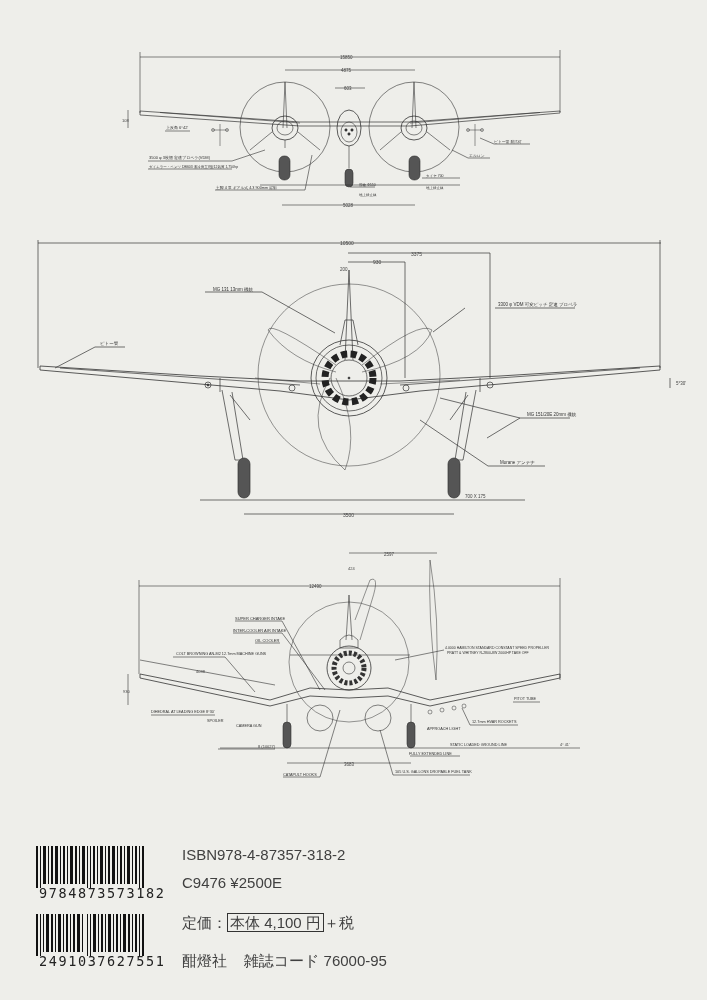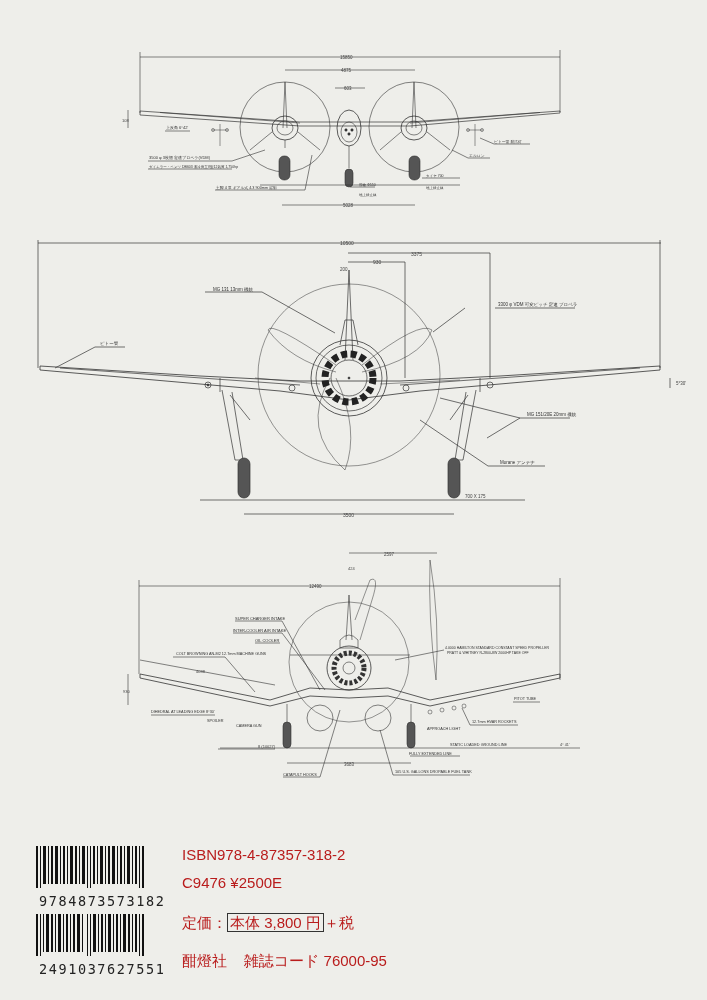--- a/index.html
+++ b/index.html
@@ -10,25 +10,25 @@
     position:relative; color:#222;
   }
   .drawing { position:absolute; left:0; width:707px; }
   .drawing svg { display:block; }
   .lbl { font-family:"Liberation Sans", sans-serif; fill:#333; }
   .dim { font-family:"Liberation Sans", sans-serif; fill:#444; }
   #barcode-area { position:absolute; left:36px; top:846px; }
   .barcode-block { position:absolute; left:0; }
   .barcode-digits {
     font-family:"DejaVu Sans Mono", monospace; font-size:13.5px; letter-spacing:1.6px;
-    color:#222; position:absolute; left:3px; white-space:nowrap;margin-top:8px;
+    color:#222; position:absolute; left:3px; white-space:nowrap;
   }
   .info-line {
     position:absolute; left:182px; font-family:"Liberation Sans", sans-serif;
-    font-size:15px; color:#b91c1c; white-space:nowrap;
+    font-size:15px; color:#404040; white-space:nowrap;
   }
   .price-box { border:1px solid #333; padding:0 2px; }
 </style>
 </head>
 <body>
 
 <div class="drawing" style="top:40px;height:190px;">
 <svg width="707" height="190" viewBox="0 40 707 190" stroke="#333" fill="none" stroke-width="0.6">
 
   <line x1="140" y1="57" x2="560" y2="57"></line>
@@ -359,17 +359,17 @@
           <rect x="106" y="0" width="2" height="42"></rect>
       </g>
     </svg>
     <div class="barcode-digits" style="top:39px;">2491037627551</div>
   </div>
 </div>
 
 <div class="info-line" style="top:846px;">ISBN978-4-87357-318-2</div>
 <div class="info-line" style="top:874px;">C9476  ¥2500E</div>
 <div class="info-line" style="top:914px;">
-  <span>定価：</span><span class="price-box">本体 3,800 円</span><span>＋税</span>
+  <span>定価：</span><span class="price-box">本体 4,100 円</span><span>＋税</span>
 </div>
 <div class="info-line" style="top:952px;">
   <span>酣燈社</span>&nbsp;&nbsp;&nbsp;&nbsp;<span>雑誌コード 76000-95</span>
 </div>
 
 </body></html>

